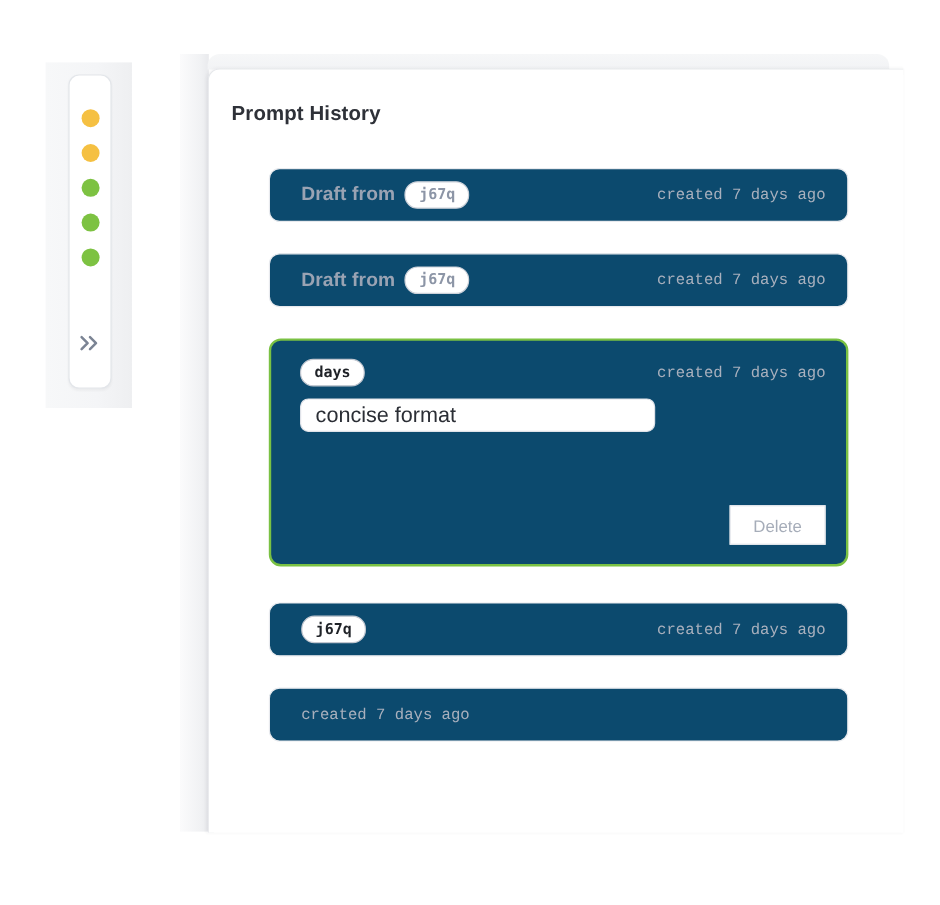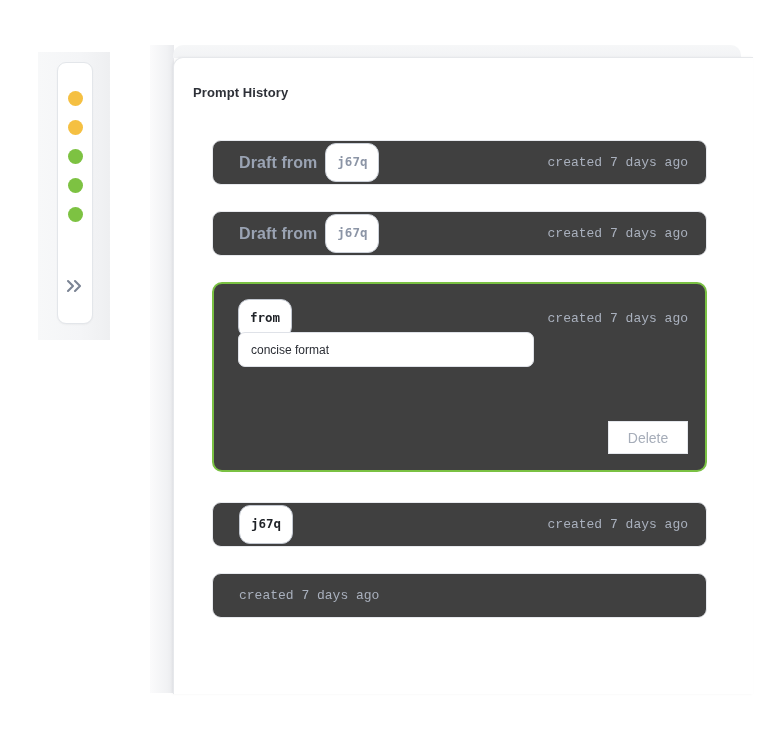--- a/index.html
+++ b/index.html
@@ -96,41 +96,42 @@
     height: 13px;
     background: linear-gradient(to bottom, #f6f7f8 0%, #f2f3f5 100%);
     border-top-left-radius: 10px;
     border-top-right-radius: 10px;
   }
 
   #panel-title {
     position: absolute;
     left: 193px;
     top: 85px;
-    font-size: 13px;
+    font-size: 17px;
     font-weight: 600;
     color: #2e3138;
     letter-spacing: 0.1px;
   }
 
   
   #history-list {
     position: absolute;
     left: 212px;
     top: 140px;
     width: 495px;
   }
 
   .history-row {
     position: relative;
     box-sizing: border-box;
-    background: #404040;
+    background: #0c4a6e;
     border: 1px solid #e8eaee;
     border-radius: 9px;
     margin-bottom: 26px;
+    margin-left: 12px;
   }
   .history-row.collapsed {
     height: 45px;
     display: flex;
     align-items: center;
     padding: 0 18px 0 26px;
   }
   .history-row.expanded {
     border: 2px solid #7ac143;
     border-radius: 10px;
@@ -151,21 +152,21 @@
     font-weight: bold;
     color: #9aa3b3;
     letter-spacing: 0.1px;
     white-space: nowrap;
   }
   .id-pill {
     display: inline-flex;
     align-items: center;
     justify-content: center;
     height: 21px;
-    padding: 8px 11px;
+    padding: 0 11px;
     border: 1px solid #c8cdd6;
     border-radius: 11px;
     font-family: "DejaVu Sans Mono", monospace;
     font-size: 12.5px;
     font-weight: bold;
     line-height: 1;
     background: #ffffff;
     white-space: nowrap;
   }
   .id-pill.muted  { color: #8c95a6; border-color: #ccd1d9; }
@@ -187,28 +188,28 @@
     top: 15px;
     display: flex;
     align-items: center;
     justify-content: space-between;
   }
   .exp-input {
     position: absolute;
     left: 24px;
     top: 48px;
     width: 296px;
-    height: 35px;
+    height: 28px;
     box-sizing: border-box;
     background: #ffffff;
     border: 1px solid #dfe2e8;
     border-radius: 7px;
     padding: 12px 12px;
     font-family: "Liberation Sans", sans-serif;
-    font-size: 12px;
+    font-size: 18px;
     color: #2b2e35;
     outline: none;
   }
   .exp-delete {
     position: absolute;
     right: 17px;
     bottom: 16px;
     min-width: 80px;
     height: 33px;
     padding: 0 16px;
@@ -261,21 +262,21 @@
     </div>
     <div class="history-row collapsed">
       <div class="row-left">
         <span class="row-prefix">Draft from</span>
         <span class="id-pill muted">j67q</span>
       </div>
       <span class="row-time">created 7 days ago</span>
     </div>
     <div class="history-row expanded">
       <div class="exp-header">
-        <span class="id-pill strong">from</span>
+        <span class="id-pill strong">days</span>
         <span class="row-time">created 7 days ago</span>
       </div>
       <input type="text" class="exp-input" value="concise format" style="">
       <button class="exp-delete">Delete</button>
     </div>
     <div class="history-row collapsed">
       <div class="row-left">
         <span class="id-pill strong">j67q</span>
       </div>
       <span class="row-time">created 7 days ago</span>

